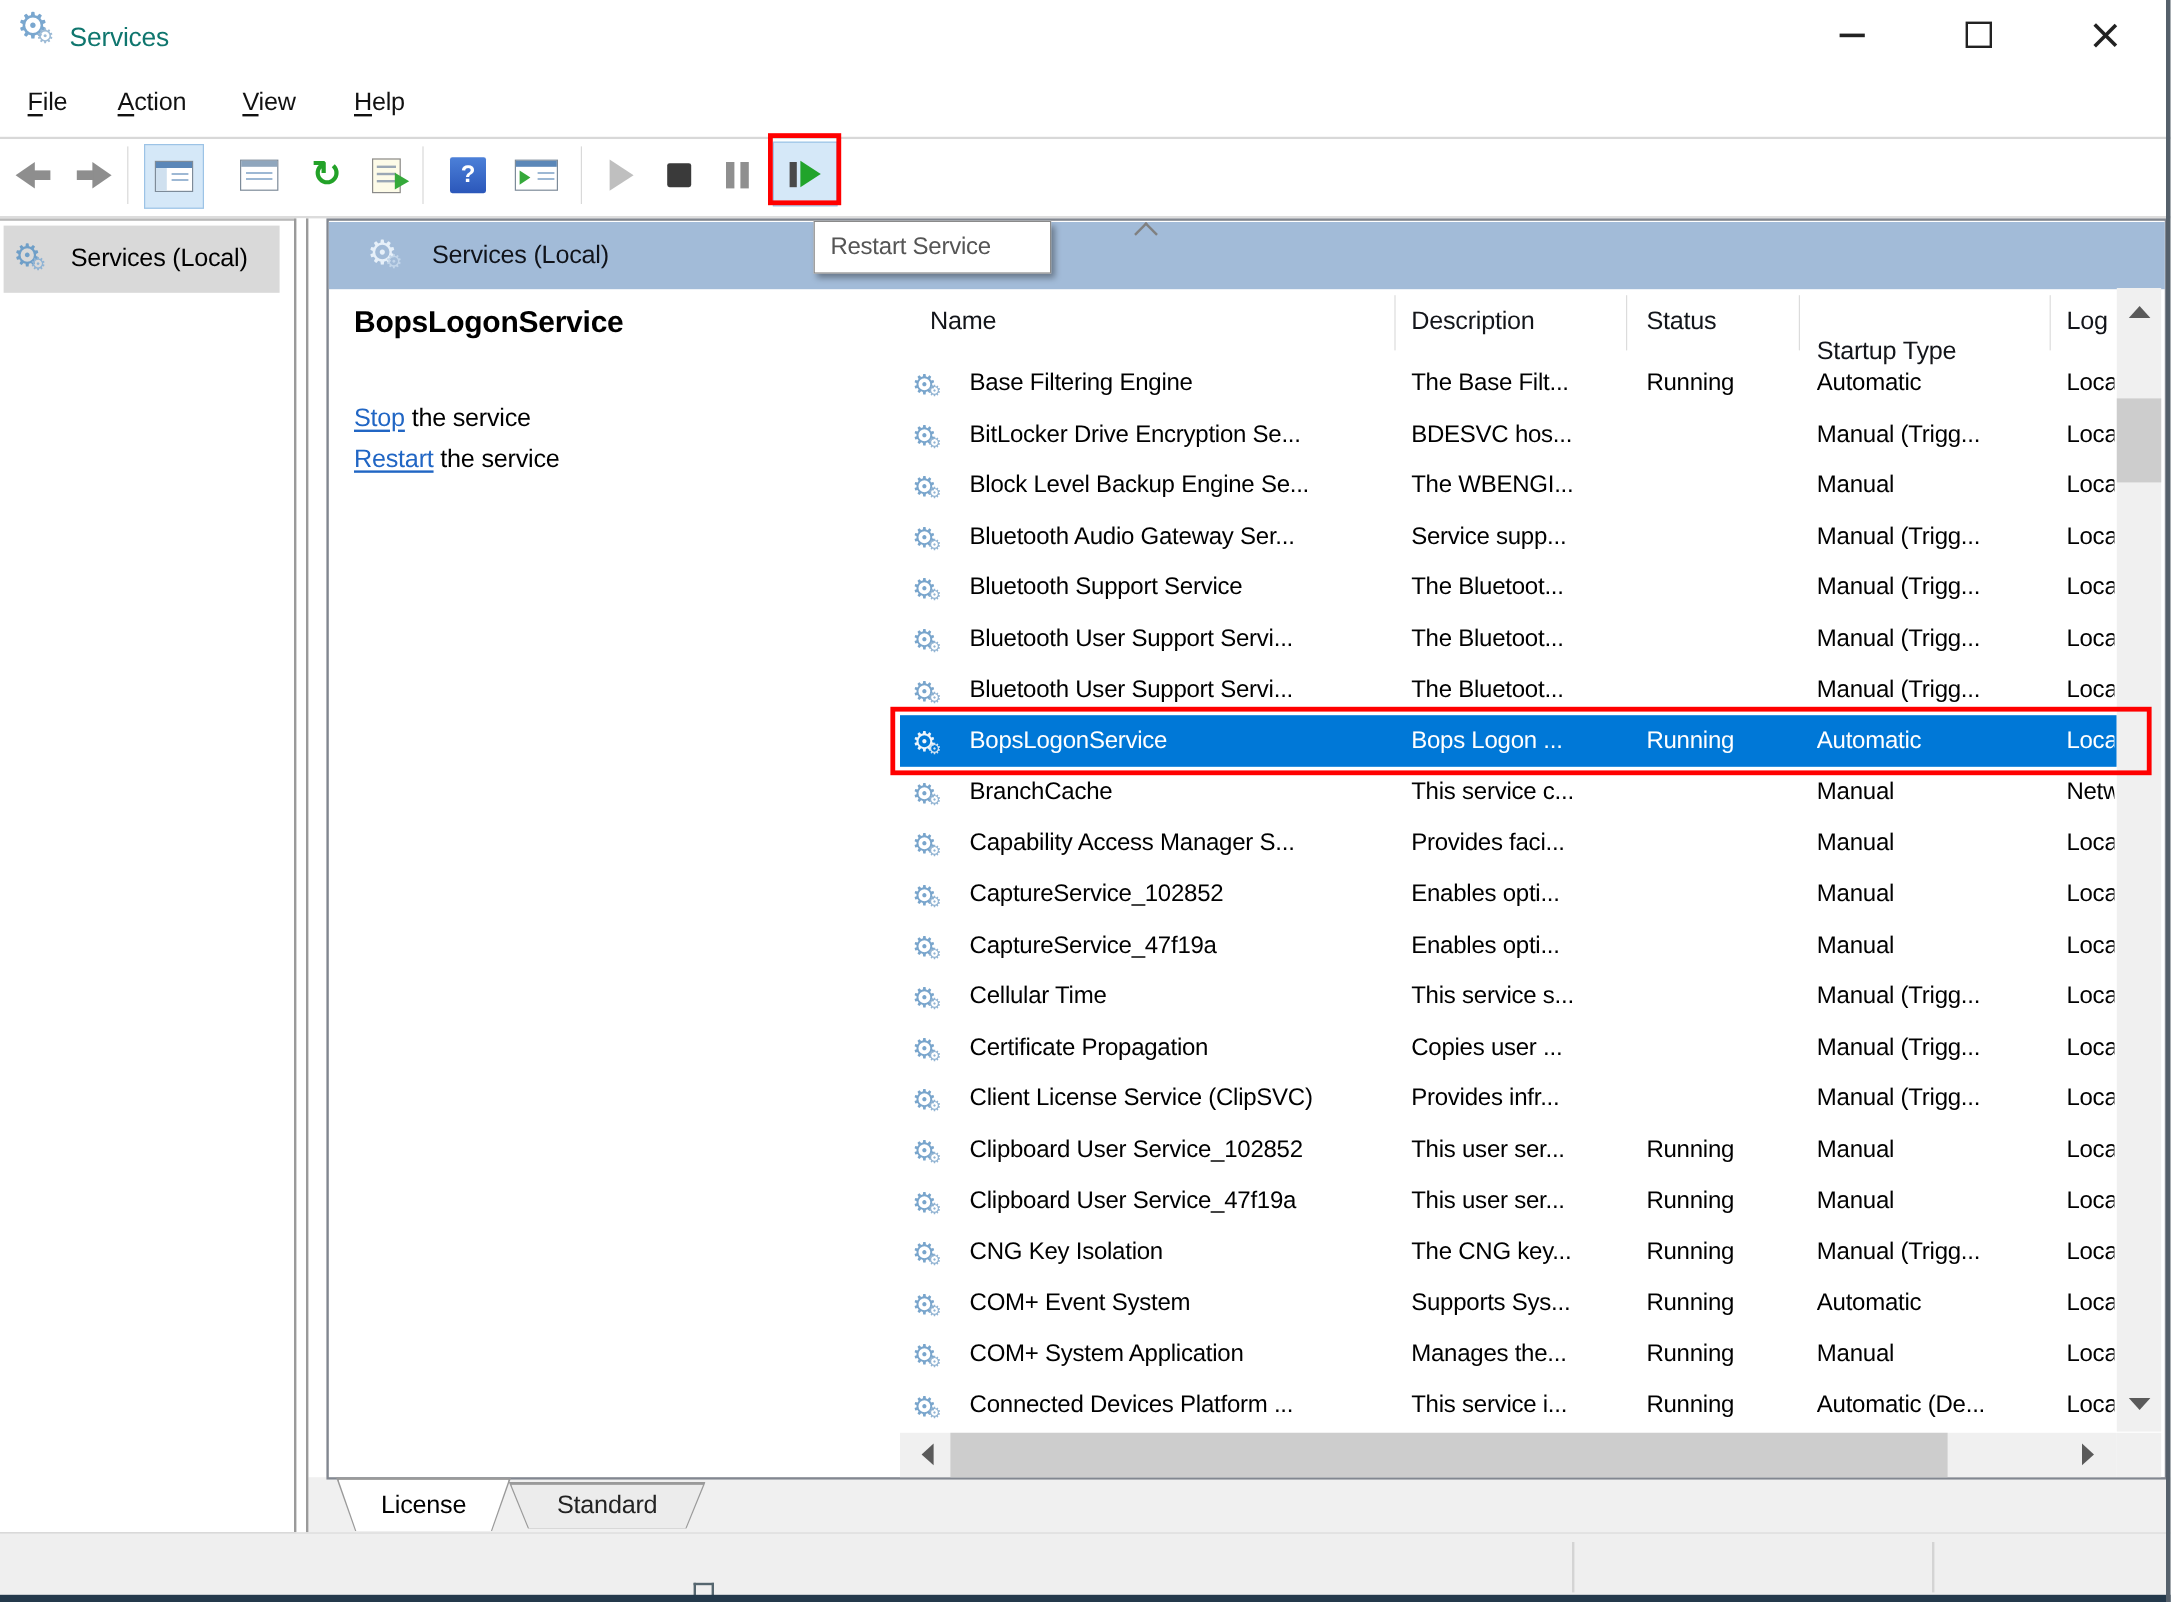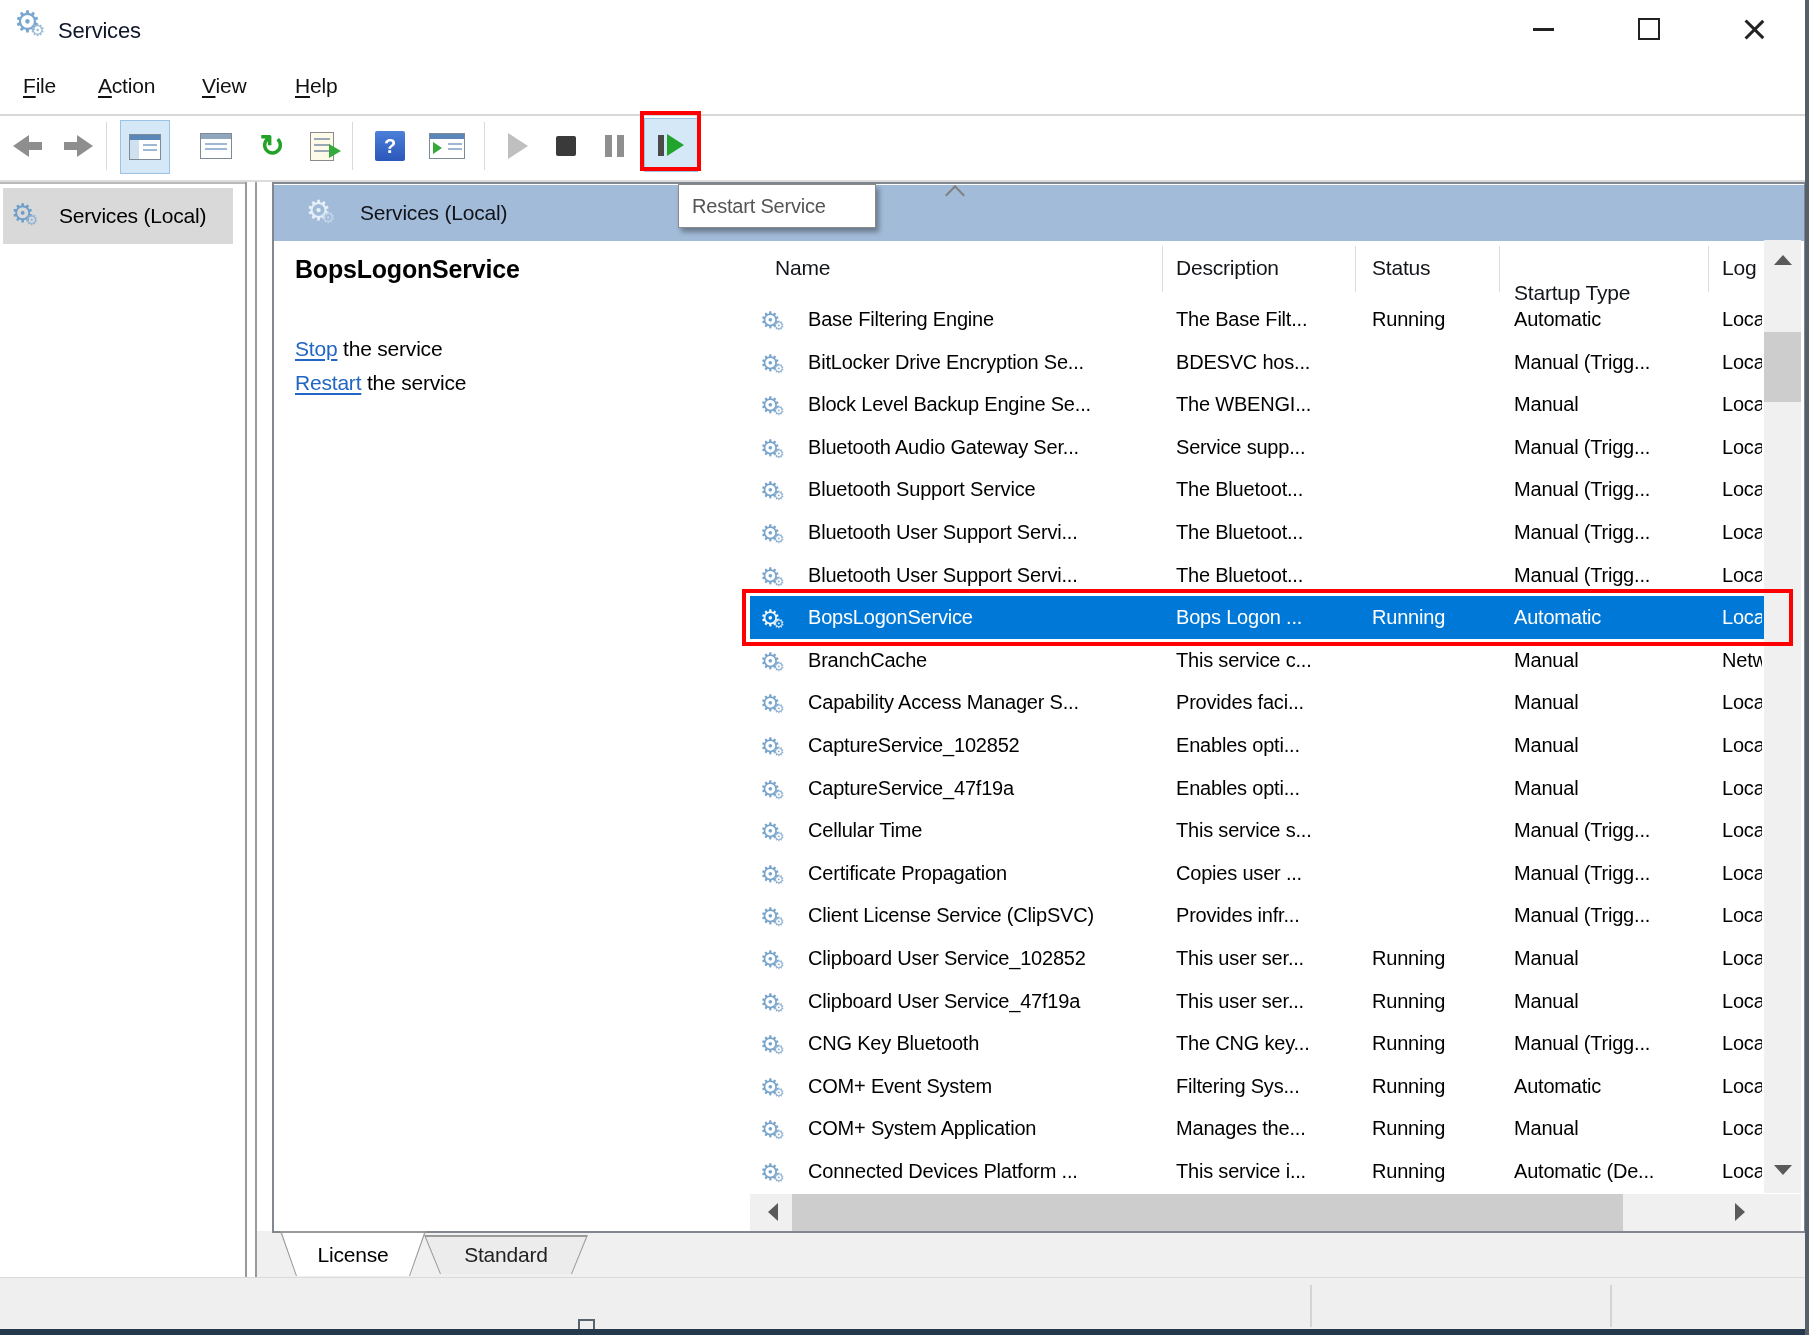--- a/index.html
+++ b/index.html
@@ -6,21 +6,21 @@
   #stage{position:relative;width:1809px;height:1335px;background:#ffffff;overflow:hidden;
          font-family:"Liberation Sans",sans-serif;letter-spacing:-0.2px;color:#000;}
   .abs{position:absolute;}
   
   #titlebar{left:0;top:0;width:1809px;height:56px;background:#fff;}
   .gearduo{display:inline-block;position:relative;}
   .gearduo::before{content:"⚙";position:absolute;left:0;top:0;}
   .gearduo::after{content:"⚙";position:absolute;}
   #app-icon{left:14px;top:4px;width:40px;height:44px;font-size:30px;color:#7aa7cf;}
   #app-icon.gearduo::after{left:16px;top:16px;font-size:17px;color:#9dbbd6;}
-  #app-title{left:58px;top:18px;font-size:22px;color:#0f172a;}
+  #app-title{left:58px;top:18px;font-size:22px;color:#0f766e;}
   .winbtn{top:14px;width:46px;height:30px;display:flex;align-items:center;justify-content:center;}
   #btn-min{left:1520px;} #btn-max{left:1626px;} #btn-close{left:1731px;}
   .min-glyph{width:21px;height:3px;background:#222;}
   .max-glyph{width:18px;height:18px;border:2.5px solid #222;background:#fff;}
   .close-glyph{position:relative;width:22px;height:22px;}
   .close-glyph::before,.close-glyph::after{content:"";position:absolute;left:10px;top:-1px;width:2.5px;height:25px;background:#222;}
   .close-glyph::before{transform:rotate(45deg);} .close-glyph::after{transform:rotate(-45deg);}
   
   #menubar{left:0;top:60px;width:1809px;height:54px;border-bottom:2px solid #d8d8d8;background:#fff;}
   .menu-item{position:absolute;top:14px;font-size:21px;color:#111;}
@@ -387,30 +387,30 @@
       <div class="row" style="top: 682px;">
         <span class="gear gearduo"></span>
         <span class="cell c-name">Clipboard User Service_47f19a</span>
         <span class="cell c-desc">This user ser...</span>
         <span class="cell c-status">Running</span>
         <span class="cell c-startup">Manual</span>
         <span class="cell c-log">Loca</span>
       </div>
       <div class="row" style="top: 724px;">
         <span class="gear gearduo"></span>
-        <span class="cell c-name">CNG Key Bluetooth</span>
+        <span class="cell c-name">CNG Key Isolation</span>
         <span class="cell c-desc">The CNG key...</span>
         <span class="cell c-status">Running</span>
         <span class="cell c-startup">Manual (Trigg...</span>
         <span class="cell c-log">Loca</span>
       </div>
       <div class="row" style="top: 767px;">
         <span class="gear gearduo"></span>
         <span class="cell c-name">COM+ Event System</span>
-        <span class="cell c-desc">Filtering Sys...</span>
+        <span class="cell c-desc">Supports Sys...</span>
         <span class="cell c-status">Running</span>
         <span class="cell c-startup">Automatic</span>
         <span class="cell c-log">Loca</span>
       </div>
       <div class="row" style="top: 809px;">
         <span class="gear gearduo"></span>
         <span class="cell c-name">COM+ System Application</span>
         <span class="cell c-desc">Manages the...</span>
         <span class="cell c-status">Running</span>
         <span class="cell c-startup">Manual</span>

